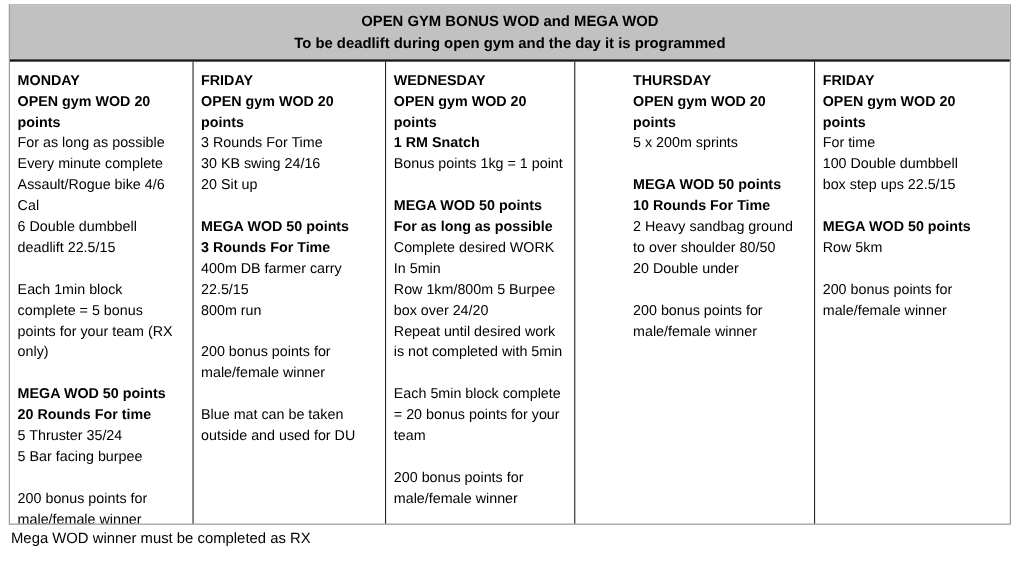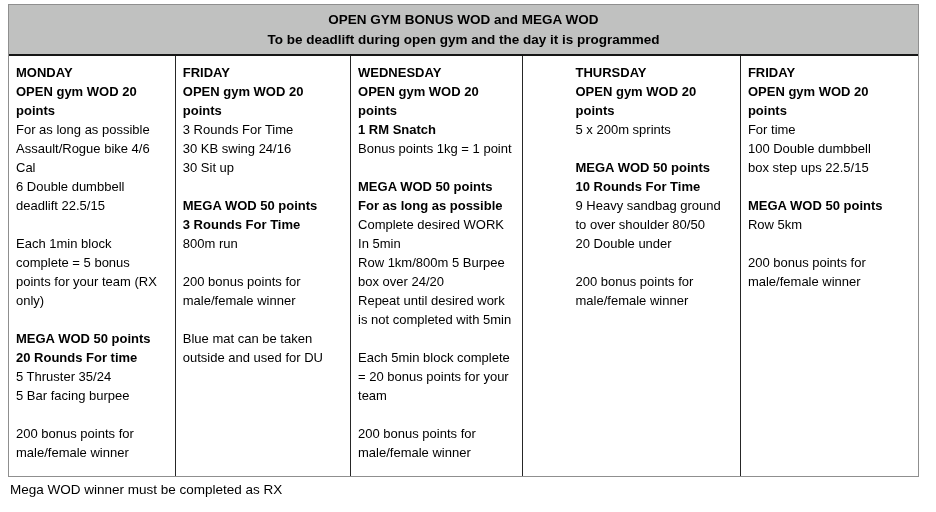--- a/index.html
+++ b/index.html
@@ -72,42 +72,44 @@
   <div class="wod-table">
     <div class="tbl-header" style="background: rgb(192, 193, 192);">
       <div>OPEN GYM BONUS WOD and MEGA WOD</div>
       <div>To be deadlift during open gym and the day it is programmed</div>
     </div>
     <div class="tbl-body" id="columns">
         <div class="col">
           <div class="line bold">MONDAY</div>
           <div class="line bold">OPEN gym WOD 20 points</div>
           <div class="line">For as long as possible</div>
+          <div class="line">Every minute complete</div>
           <div class="line">Assault/Rogue bike 4/6 Cal</div>
           <div class="line">6 Double dumbbell</div>
           <div class="line">deadlift 22.5/15</div>
           <div class="line blank"></div>
           <div class="line">Each 1min block complete = 5 bonus points for your team (RX only)</div>
           <div class="line blank"></div>
           <div class="line bold">MEGA WOD 50 points</div>
           <div class="line bold">20 Rounds For time</div>
           <div class="line">5 Thruster 35/24</div>
           <div class="line">5 Bar facing burpee</div>
           <div class="line blank"></div>
           <div class="line">200 bonus points for male/female winner</div>
         </div>
         <div class="col">
           <div class="line bold">FRIDAY</div>
           <div class="line bold">OPEN gym WOD 20 points</div>
           <div class="line">3 Rounds For Time</div>
           <div class="line">30 KB swing 24/16</div>
-          <div class="line">30 Sit up</div>
+          <div class="line">20 Sit up</div>
           <div class="line blank"></div>
           <div class="line bold">MEGA WOD 50 points</div>
           <div class="line bold">3 Rounds For Time</div>
+          <div class="line">400m DB farmer carry 22.5/15</div>
           <div class="line">800m run</div>
           <div class="line blank"></div>
           <div class="line">200 bonus points for male/female winner</div>
           <div class="line blank"></div>
           <div class="line">Blue mat can be taken outside and used for DU</div>
         </div>
         <div class="col">
           <div class="line bold">WEDNESDAY</div>
           <div class="line bold">OPEN gym WOD 20 points</div>
           <div class="line bold">1 RM Snatch</div>
@@ -125,21 +127,21 @@
           <div class="line blank"></div>
           <div class="line">200 bonus points for male/female winner</div>
         </div>
         <div class="col">
           <div class="line bold">THURSDAY</div>
           <div class="line bold">OPEN gym WOD 20 points</div>
           <div class="line">5 x 200m sprints</div>
           <div class="line blank"></div>
           <div class="line bold">MEGA WOD 50 points</div>
           <div class="line bold">10 Rounds For Time</div>
-          <div class="line">9 Heavy sandbag ground</div>
+          <div class="line">2 Heavy sandbag ground</div>
           <div class="line">to over shoulder 80/50</div>
           <div class="line">20 Double under</div>
           <div class="line blank"></div>
           <div class="line">200 bonus points for male/female winner</div>
         </div>
         <div class="col">
           <div class="line bold">FRIDAY</div>
           <div class="line bold">OPEN gym WOD 20 points</div>
           <div class="line">For time</div>
           <div class="line">100 Double dumbbell</div>

